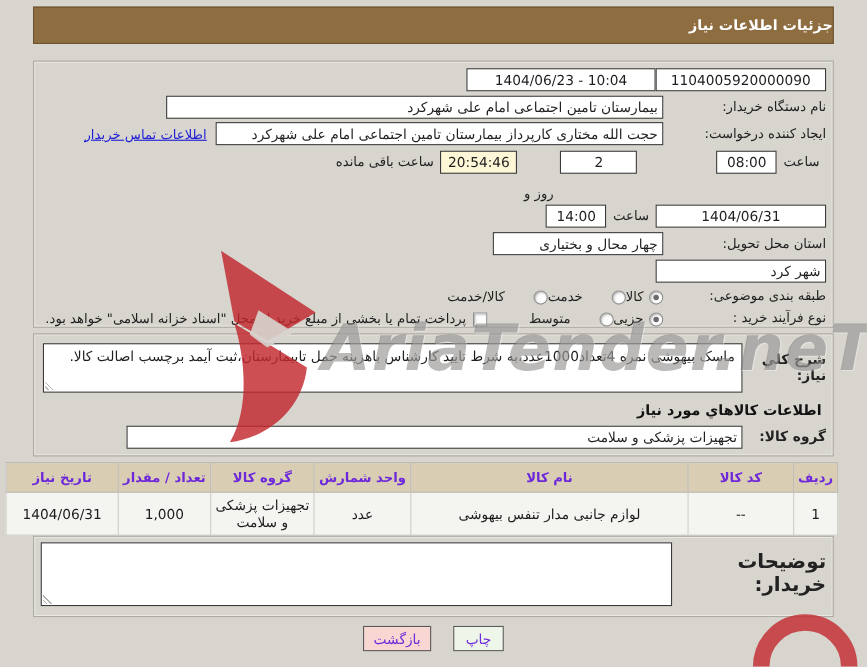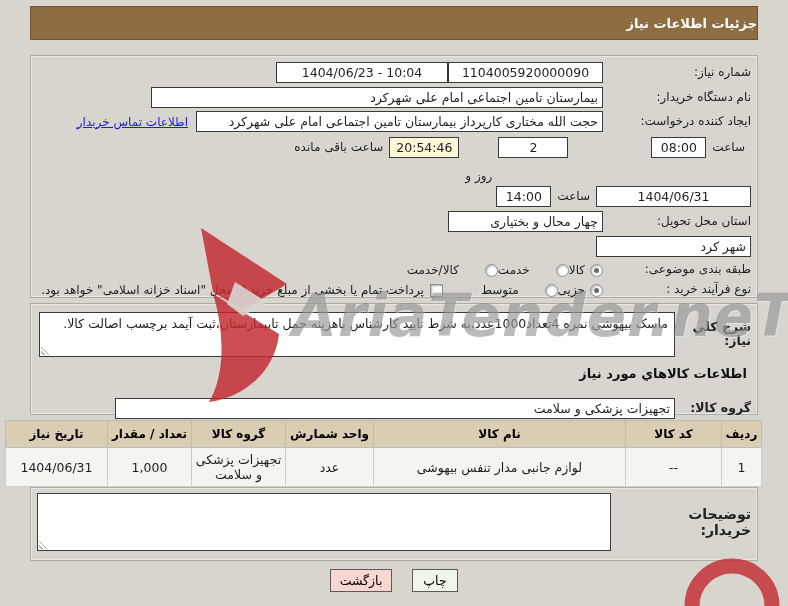--- a/index.html
+++ b/index.html
@@ -36,21 +36,21 @@
     display:flex; align-items:center; font-size:12.5px;
     overflow:hidden; white-space:nowrap;
   }
   .center { justify-content:center; }
   .rt { justify-content:flex-start; padding-right:4px; }
   .num { direction:ltr; unicode-bidi:embed; }
   .w155 { width:155px; flex:0 0 155px; }
   .w452 { width:452px; flex:0 0 452px; }
   .w407 { width:407px; flex:0 0 407px; }
   .w172 { width:172px; flex:0 0 172px;justify-content:center; }
-  .w55  { width:55px;  flex:0 0 55px;margin-left:11px; }
+  .w55  { width:55px;  flex:0 0 55px; }
   .w70  { width:70px;  flex:0 0 70px;align-items:center; }
   .inline-lbl { padding:0 6px; white-space:nowrap; }
   .yellow { background:#fdf6d7; }
   .link { color:#1d1dd6; text-decoration:underline; margin-right:8px; cursor:pointer; white-space:nowrap; }
   .radio {
     width:13px; height:13px; border-radius:50%; background:#fdfdfd;
     border:1px solid #8f8f8f; box-shadow:inset 1px 1px 2px rgba(0,0,0,.3);
     position:relative; margin-left:5px; flex:0 0 13px;
   }
   .radio.sel::after {
@@ -67,42 +67,42 @@
     background:#fff; border:1px solid #3a3a3a; position:relative;
     font-size:12.5px; line-height:17px; padding:2px 6px; text-align:right;
     overflow:hidden;
   }
   .grip {
     position:absolute; left:1px; bottom:1px; width:11px; height:11px;
     background:repeating-linear-gradient(45deg, transparent 0 2px, #9a9a9a 2px 3px);
     clip-path:polygon(0 0, 0 100%, 100% 100%);
     opacity:.8;
   }
-  .section-title { font-weight:bold; font-size:13px; margin:9px 4px 17px 0; color:#111; }
+  .section-title { font-weight:bold; font-size:13px; margin:9px 4px 6px 0; color:#111; }
   table.goods {
     position:absolute; top:420px; right:26px; width:756px;
     border-collapse:collapse; table-layout:fixed;
     background:#f4f4f0; border:1px solid #6f6f6f;
   }
   table.goods th {
-    background:#d9cdb4; color:#000000; font-weight:bold; font-size:12px;
+    background:#d9cdb4; color:#6d28d9; font-weight:bold; font-size:12px;
     border:1px solid #bdbdb8; height:27px; padding:2px;
   }
   table.goods td {
     border:1px solid #cfcfc9; text-align:center; font-size:12.5px;
     height:39px; padding:2px; color:#1c1c1c;
   }
   .btnrow {
     position:absolute; top:569px; left:0; width:788px;
     display:flex; flex-direction:row; justify-content:center; gap:20px;
   }
   .btn {
     height:23px; border:1px solid #5a5a5a; font-size:12.5px;
     display:flex; align-items:center; justify-content:center; cursor:pointer;
-    font-family:"DejaVu Sans", sans-serif; color:#000000;
+    font-family:"DejaVu Sans", sans-serif; color:#6d28d9;
   }
   .btn-print { width:46px; background:#edf6e8; }
   .btn-back  { width:62px; background:#f8d6d2; }
   
   .wm { position:absolute; pointer-events:none; z-index:50; }
   .wm-text {
     top:282px; left:292px; width:500px; direction:ltr;
     font-size:58px; font-weight:bold; font-style:italic;
     color:rgba(120,118,115,.50); letter-spacing:1px;
     text-shadow:1px 1px 0 rgba(255,255,255,.35);
@@ -114,21 +114,20 @@
 </head>
 <body>
 
 <div class="titlebar">
   <span>جزئیات اطلاعات نیاز</span>
 </div>
 
 <div class="groupbox" id="group-main">
 
   <div class="frow" style="margin-bottom:4px;">
-    <div class="flabel">شماره نیاز:</div>
     <div class="field w155 center">
         <span class="num">1104005920000090</span>
       </div>
     <div class="field w172 center">
         <span class="num">1404/06/23 - 10:04</span>
       </div>
   </div>
 
   <div class="frow" style="margin-bottom:3px;">
     <div class="flabel">نام دستگاه خریدار:</div>
@@ -240,21 +239,21 @@
       <td>عدد</td>
       <td style="white-space:normal; line-height:15px;">تجهیزات پزشکی و سلامت</td>
       <td><span class="num">1,000</span></td>
       <td><span class="num">1404/06/31</span></td>
     </tr>
   </tbody>
 </table>
 
 <div class="groupbox" id="group-notes">
   <div class="frow" style="align-items:center;">
-    <div class="flabel bold" style="width:92px; flex:0 0 92px; font-size:14px;margin-left:48px;">توضیحات خریدار:</div>
+    <div class="flabel bold" style="width:92px; flex:0 0 92px; font-size:18px;margin-left:48px;">توضیحات خریدار:</div>
     <div class="textarea" style="width:622px; height:58px;">
       <span></span>
       <span class="grip"></span>
     </div>
   </div>
 </div>
 
 <div class="btnrow">
   <button class="btn btn-print">چاپ</button>
   <button class="btn btn-back">بازگشت</button>

